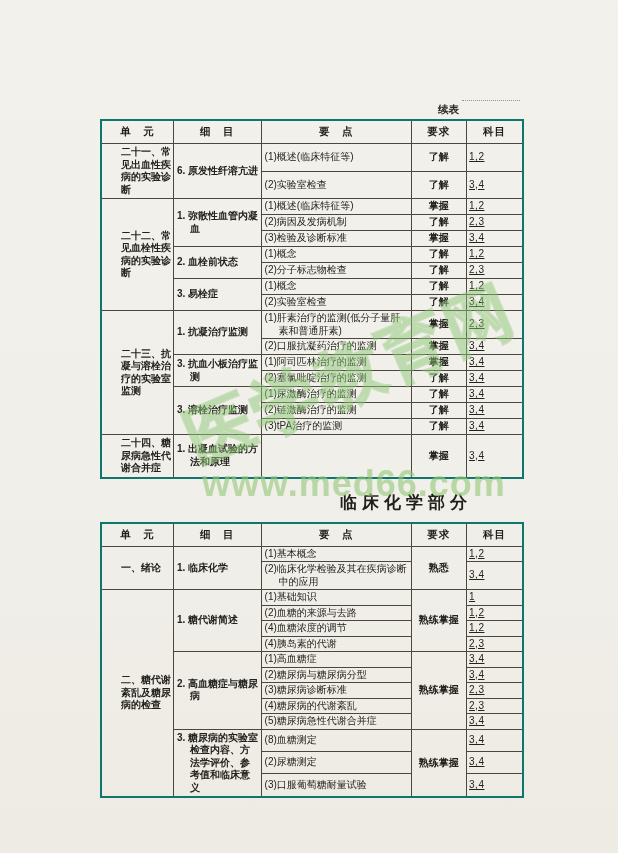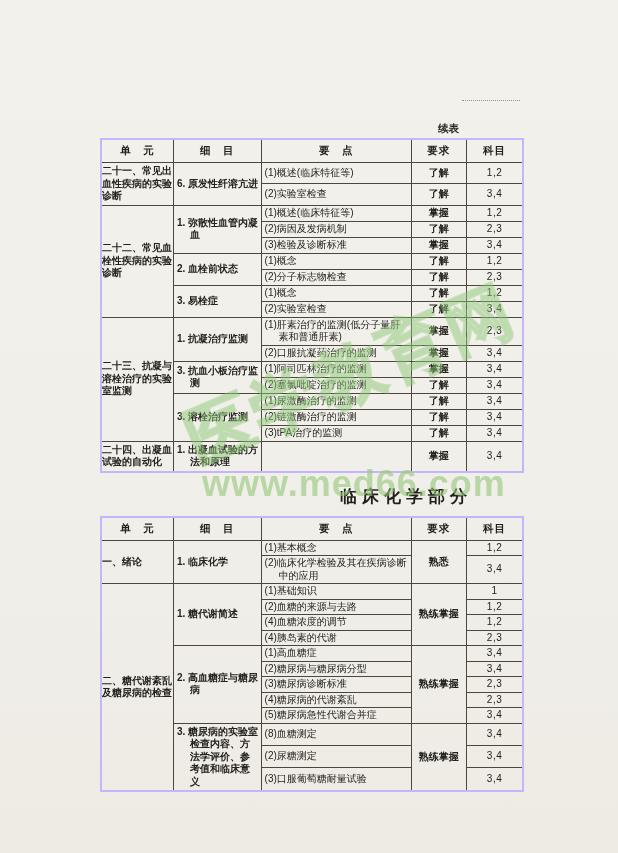--- a/index.html
+++ b/index.html
@@ -2,33 +2,33 @@
 <html><head>
 <meta charset="utf-8">
 <style>
   html,body{margin:0;padding:0;}
   body{
     width:618px;height:853px;position:relative;overflow:hidden;
     background:linear-gradient(180deg,#f3f1ec 0%,#f1efe9 55%,#edebe4 100%);
     font-family:"Liberation Sans","DejaVu Sans",sans-serif;
     color:#24221d;
   }
-  .sheet{position:absolute;left:100px;top:122px;width:372px;}
+  .sheet{position:absolute;left:100px;top:103px;width:372px;}
   .artifact-dash{position:absolute;left:462px;top:100px;width:58px;border-top:1.5px dotted #97948e;}
   .continued{font-size:10.5px;font-weight:bold;text-align:right;padding-right:13px;height:16px;color:#2b2823;}
-  table.grid{width:424px;border-collapse:collapse;table-layout:fixed;border:2px solid #c4b5fd;}
+  table.grid{width:424px;border-collapse:collapse;table-layout:fixed;border:2px solid #0f766e;}
   .grid th,.grid td{border:1px solid #4c463d;overflow:hidden;}
   .grid th{font-size:10.5px;font-weight:bold;height:20px;padding:1px;letter-spacing:1px;color:#1f1d18;}
   .grid td{font-size:10px;line-height:12.5px;padding:1px 2px;vertical-align:middle;}
   .col-unit{width:72px}.col-item{width:87px}.col-point{width:149px}.col-req{width:55px}.col-subj{width:56px}
-  td.unit{font-weight:bold;padding:2px 1px 2px 0;}
+  td.unit{font-weight:bold;padding:2px 1px 2px 19px;}
   td.item{font-weight:bold;padding:2px 1px 2px 16px;text-indent:-13px;}
   td.point{padding:1px 2px 1px 17px;text-indent:-14px;margin-left:44px;}
   td.req{font-weight:bold;text-align:center;}
-  td.subj{text-align:center;letter-spacing:0.5px;}
+  td.subj{text-align:left;letter-spacing:0.5px;text-decoration:underline;}
   .t1 tbody tr{height:16px;}
   .t2 tbody tr{height:15px;}
   .section-title{
     text-align:right;margin:12px 0 8px 0;
     font-family:"Liberation Serif","DejaVu Serif",serif;
     font-size:17px;font-weight:bold;letter-spacing:5px;color:#211f1a;
   }
   .wm-brand{
     position:absolute;left:190px;top:398px;z-index:3;pointer-events:none;
     font-size:66px;font-weight:bold;letter-spacing:4px;white-space:nowrap;
@@ -152,21 +152,21 @@
           <td class="point">(2)链激酶治疗的监测</td>
           <td class="req">了解</td>
           <td class="subj">3,4</td>
         </tr>
         <tr>
           <td class="point">(3)tPA治疗的监测</td>
           <td class="req">了解</td>
           <td class="subj">3,4</td>
         </tr>
         <tr>
-          <td class="unit" rowspan="1">二十四、出凝血试验的自动化</td>
+          <td class="unit" rowspan="1">二十四、糖尿病急性代谢合并症</td>
           <td class="item" rowspan="1">1. 出凝血试验的方法和原理</td>
           <td class="point"></td>
           <td class="req">掌握</td>
           <td class="subj">3,4</td>
         </tr>
       </tbody>
     </table>
   <h2 class="section-title">临床化学部分</h2>
   <table id="table2" class="grid t2">
       <colgroup>

